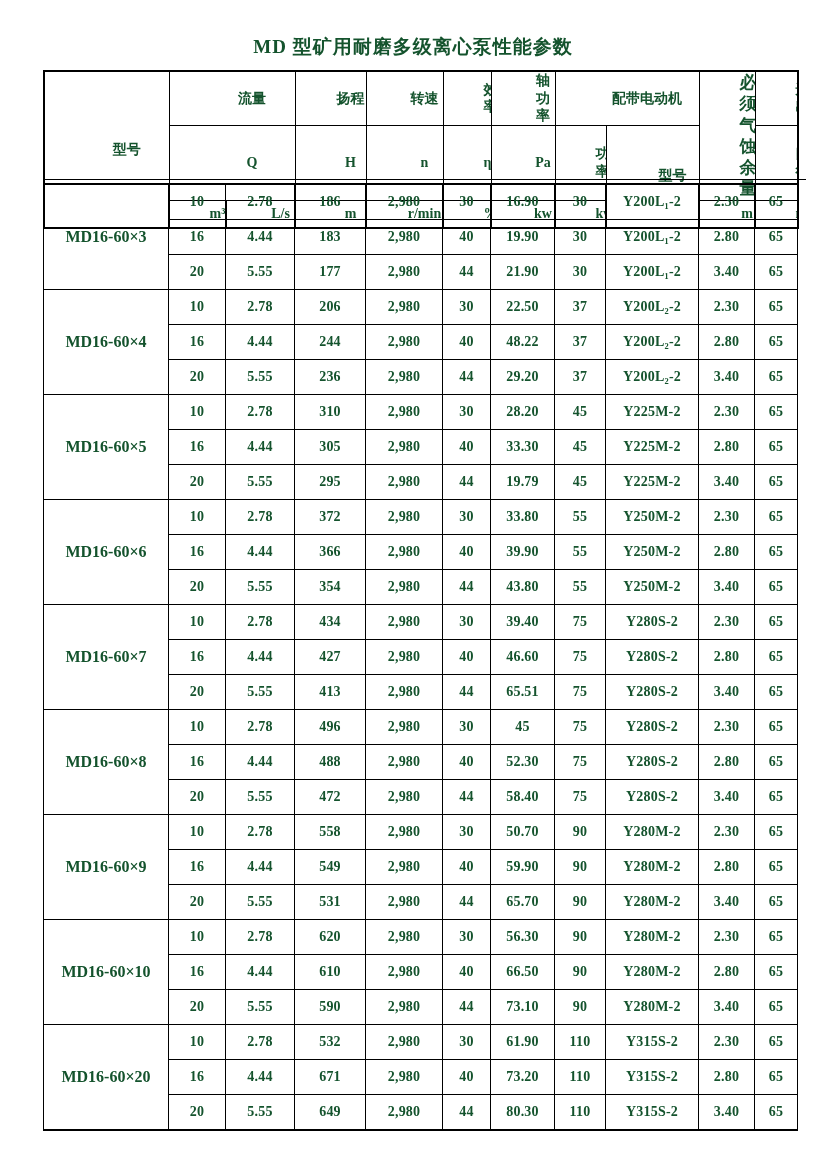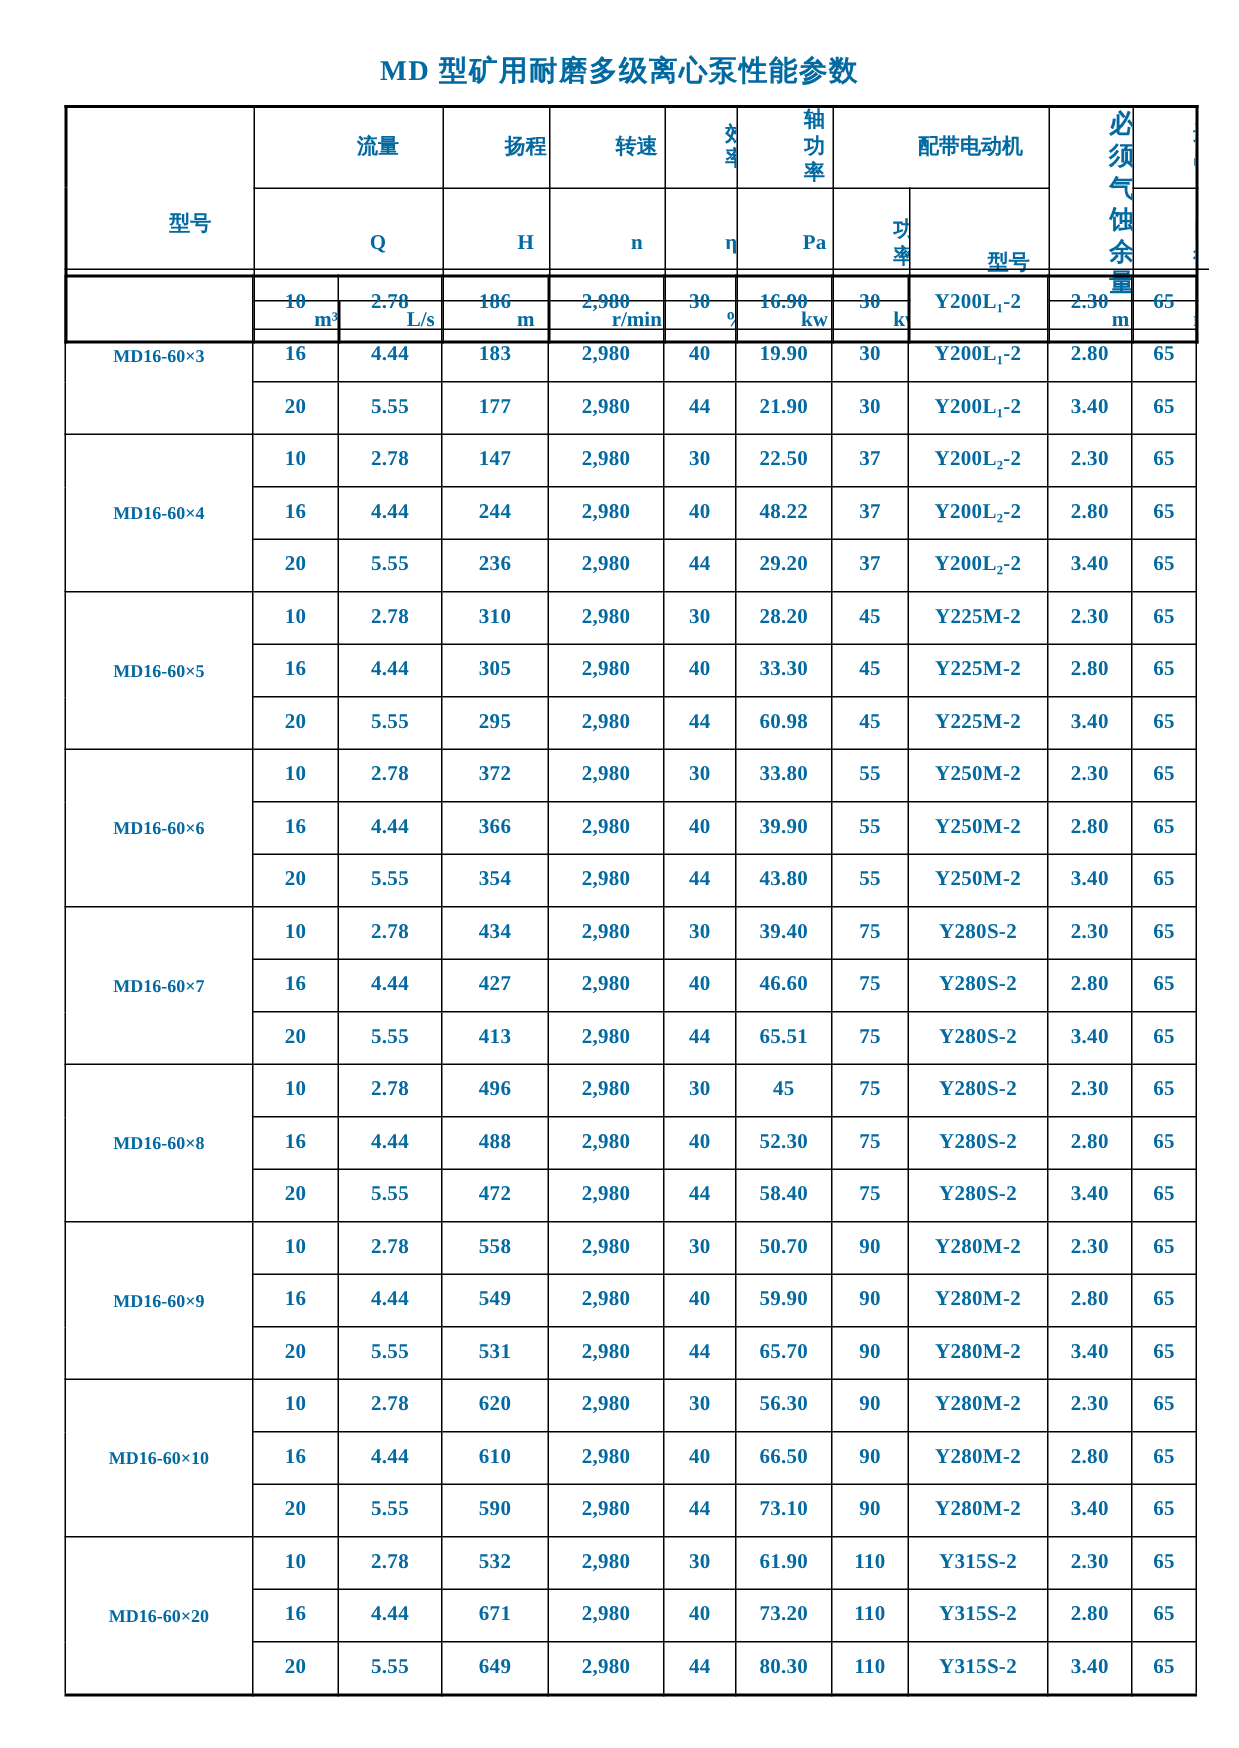--- a/index.html
+++ b/index.html
@@ -1,18 +1,18 @@
 <!DOCTYPE html>
 <html><head>
 <meta charset="utf-8">
 <style>
   html, body { margin:0; padding:0; background:#fff; }
   .page {
     position:relative; width:826px; height:1165px; background:#ffffff;
-    font-family:"Liberation Serif","DejaVu Serif",serif; color:#0369a1;
+    font-family:"Liberation Serif","DejaVu Serif",serif; color:#14532d;
     overflow:hidden;
   }
   .title {
     position:absolute; top:34px; left:0; width:100%;
     text-align:center; font-size:19px; font-weight:bold; letter-spacing:1px;
   }
   table { border-collapse:collapse; table-layout:fixed; }
   td { padding:0; text-align:center; vertical-align:middle; overflow:hidden; }
 
   
@@ -33,21 +33,21 @@
     border-top:1.5px solid #000;
   }
   .data-table {
     position:absolute; left:43px; top:183px; width:754px;
     border:1.5px solid #000; border-top:2.5px solid #000; border-bottom:2.5px solid #000;
   }
   .data-table td {
     border:1.2px solid #000; height:34px;
     font-size:14px; font-weight:bold; letter-spacing:0.2px;
   }
-  .data-table td.model { font-size:12px; letter-spacing:0; }
+  .data-table td.model { font-size:16px; letter-spacing:0; }
 </style>
 </head>
 <body>
 
 <div class="page">
 
   <div class="title">MD 型矿用耐磨多级离心泵性能参数</div>
 
   <table class="header-table">
     <colgroup>
@@ -151,21 +151,21 @@
           <td>21.90</td>
           <td>30</td>
           <td>Y200L₁-2</td>
           <td>3.40</td>
           <td>65</td>
         </tr>
         <tr>
           <td rowspan="3" class="model">MD16-60×4</td>
           <td>10</td>
           <td>2.78</td>
-          <td>147</td>
+          <td>206</td>
           <td>2,980</td>
           <td>30</td>
           <td>22.50</td>
           <td>37</td>
           <td>Y200L₂-2</td>
           <td>2.30</td>
           <td>65</td>
         </tr>
         <tr>
           <td>16</td>
@@ -215,21 +215,21 @@
           <td>Y225M-2</td>
           <td>2.80</td>
           <td>65</td>
         </tr>
         <tr>
           <td>20</td>
           <td>5.55</td>
           <td>295</td>
           <td>2,980</td>
           <td>44</td>
-          <td>60.98</td>
+          <td>19.79</td>
           <td>45</td>
           <td>Y225M-2</td>
           <td>3.40</td>
           <td>65</td>
         </tr>
         <tr>
           <td rowspan="3" class="model">MD16-60×6</td>
           <td>10</td>
           <td>2.78</td>
           <td>372</td>

